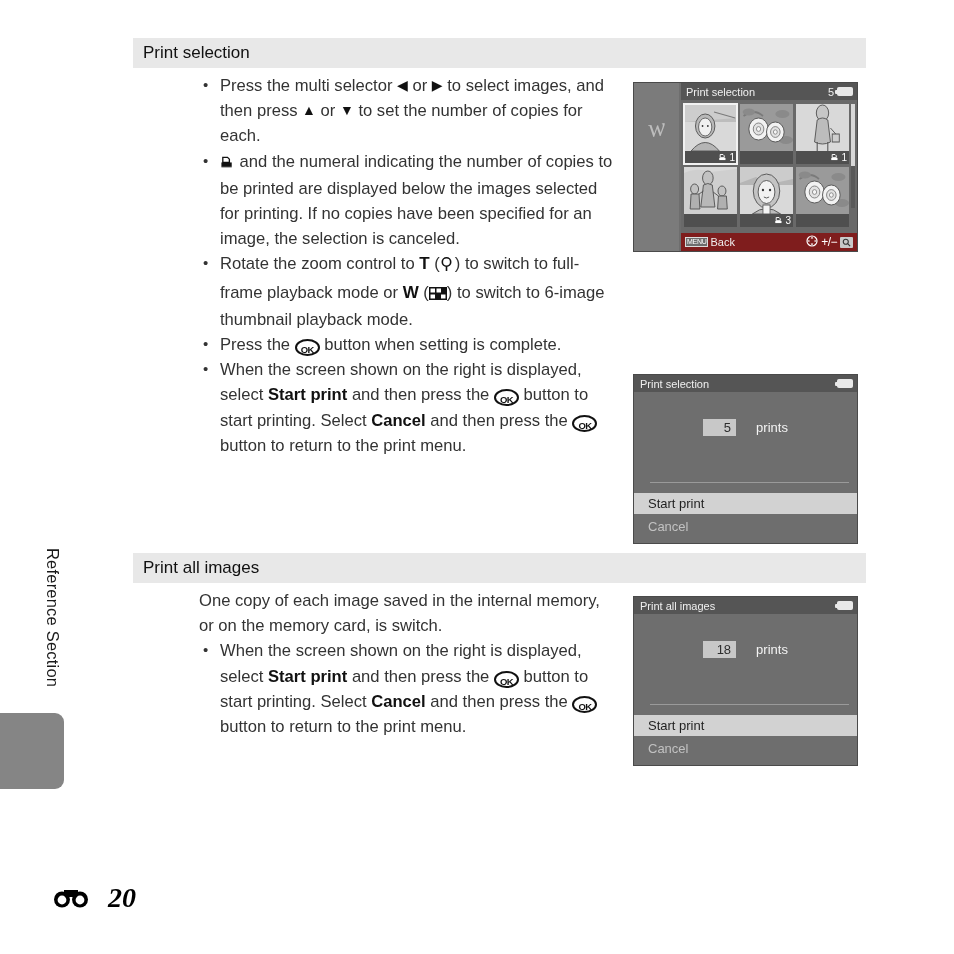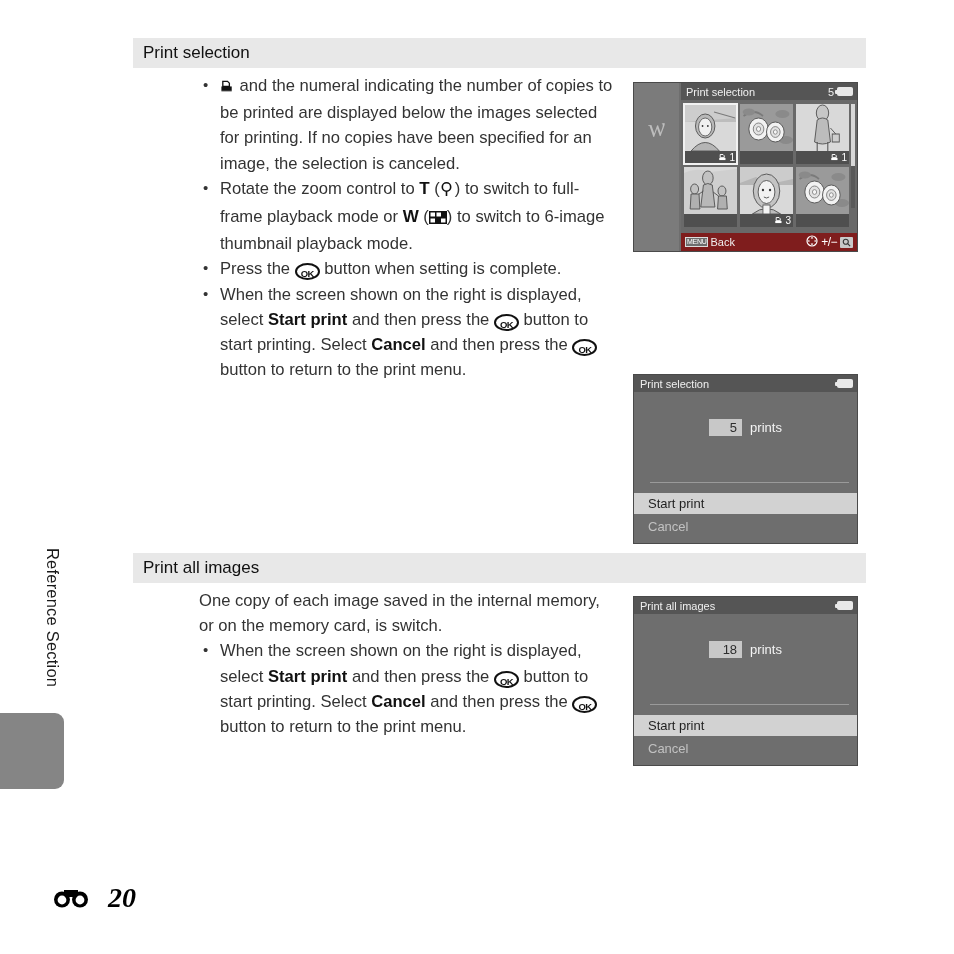--- a/index.html
+++ b/index.html
@@ -251,21 +251,21 @@
     display:flex; align-items:center; justify-content:center;
   }
   .cf-num {
     background: #c8c8c8;
     color: #2e2e2e;
     font-size: 13px;
     padding: 1px 5px 1px 12px;
     text-align: right;
     min-width: 16px;
   }
-  .cf-prints { font-size: 13px; color: #f4f4f4; padding-left: 8px; }
+  .cf-prints { font-size: 13px; color: #f4f4f4; padding-left: 20px; }
   .cf-rule {
     position:absolute; left: 16px; right: 8px; top: 107px;
     height: 1px; background: #9a9a9a;
   }
   .cf-opt {
     position:absolute; left: 0; right: 0;
     height: 21px;
     display:flex; align-items:center;
     padding-left: 14px;
     box-sizing: border-box;
@@ -296,20 +296,21 @@
     </span>
     <span class="folio-num">20</span>
   </div>
 
   <div class="sec-head" id="sec-head-1">
     <span>Print selection</span>
   </div>
 
   <div class="body-block" id="body-1">
     <ul id="bullets-1">
+        <li>Press the multi selector <span class="tri">◀</span> or <span class="tri">▶</span> to select images, and then press <span class="tri">▲</span> or <span class="tri">▼</span> to set the number of copies for each.</li>
         <li><span class="print-glyph"><svg width="15" height="15" viewBox="0 0 16 16">
               <path d="M3 9 L3 3.5 L8 3.5 L10 5.5 L10 9 Z" fill="none" stroke="#111" stroke-width="1.4"></path>
               <rect x="1.5" y="9" width="11" height="4" fill="#111"></rect>
               <path d="M1.5 13 L12.5 13 L12.5 14.2 L1.5 14.2 Z" fill="#111"></path>
             </svg></span> and the numeral indicating the number of copies to be printed are displayed below the images selected for printing. If no copies have been specified for an image, the selection is canceled.</li>
         <li>Rotate the zoom control to <b class="bigw">T</b> (<span class="mag-glyph"><svg width="15" height="16" viewBox="0 0 15 16">
               <circle cx="6.5" cy="6" r="4.2" fill="none" stroke="#111" stroke-width="1.6"></circle>
               <line x1="6.5" y1="10.2" x2="6.5" y2="15" stroke="#111" stroke-width="1.6"></line>
             </svg></span>) to switch to full-frame playback mode or <b class="bigw">W</b> (<span class="thumb-glyph"><svg width="18" height="13" viewBox="0 0 18 13">
               <rect x="0" y="0" width="18" height="13" fill="#111"></rect>

